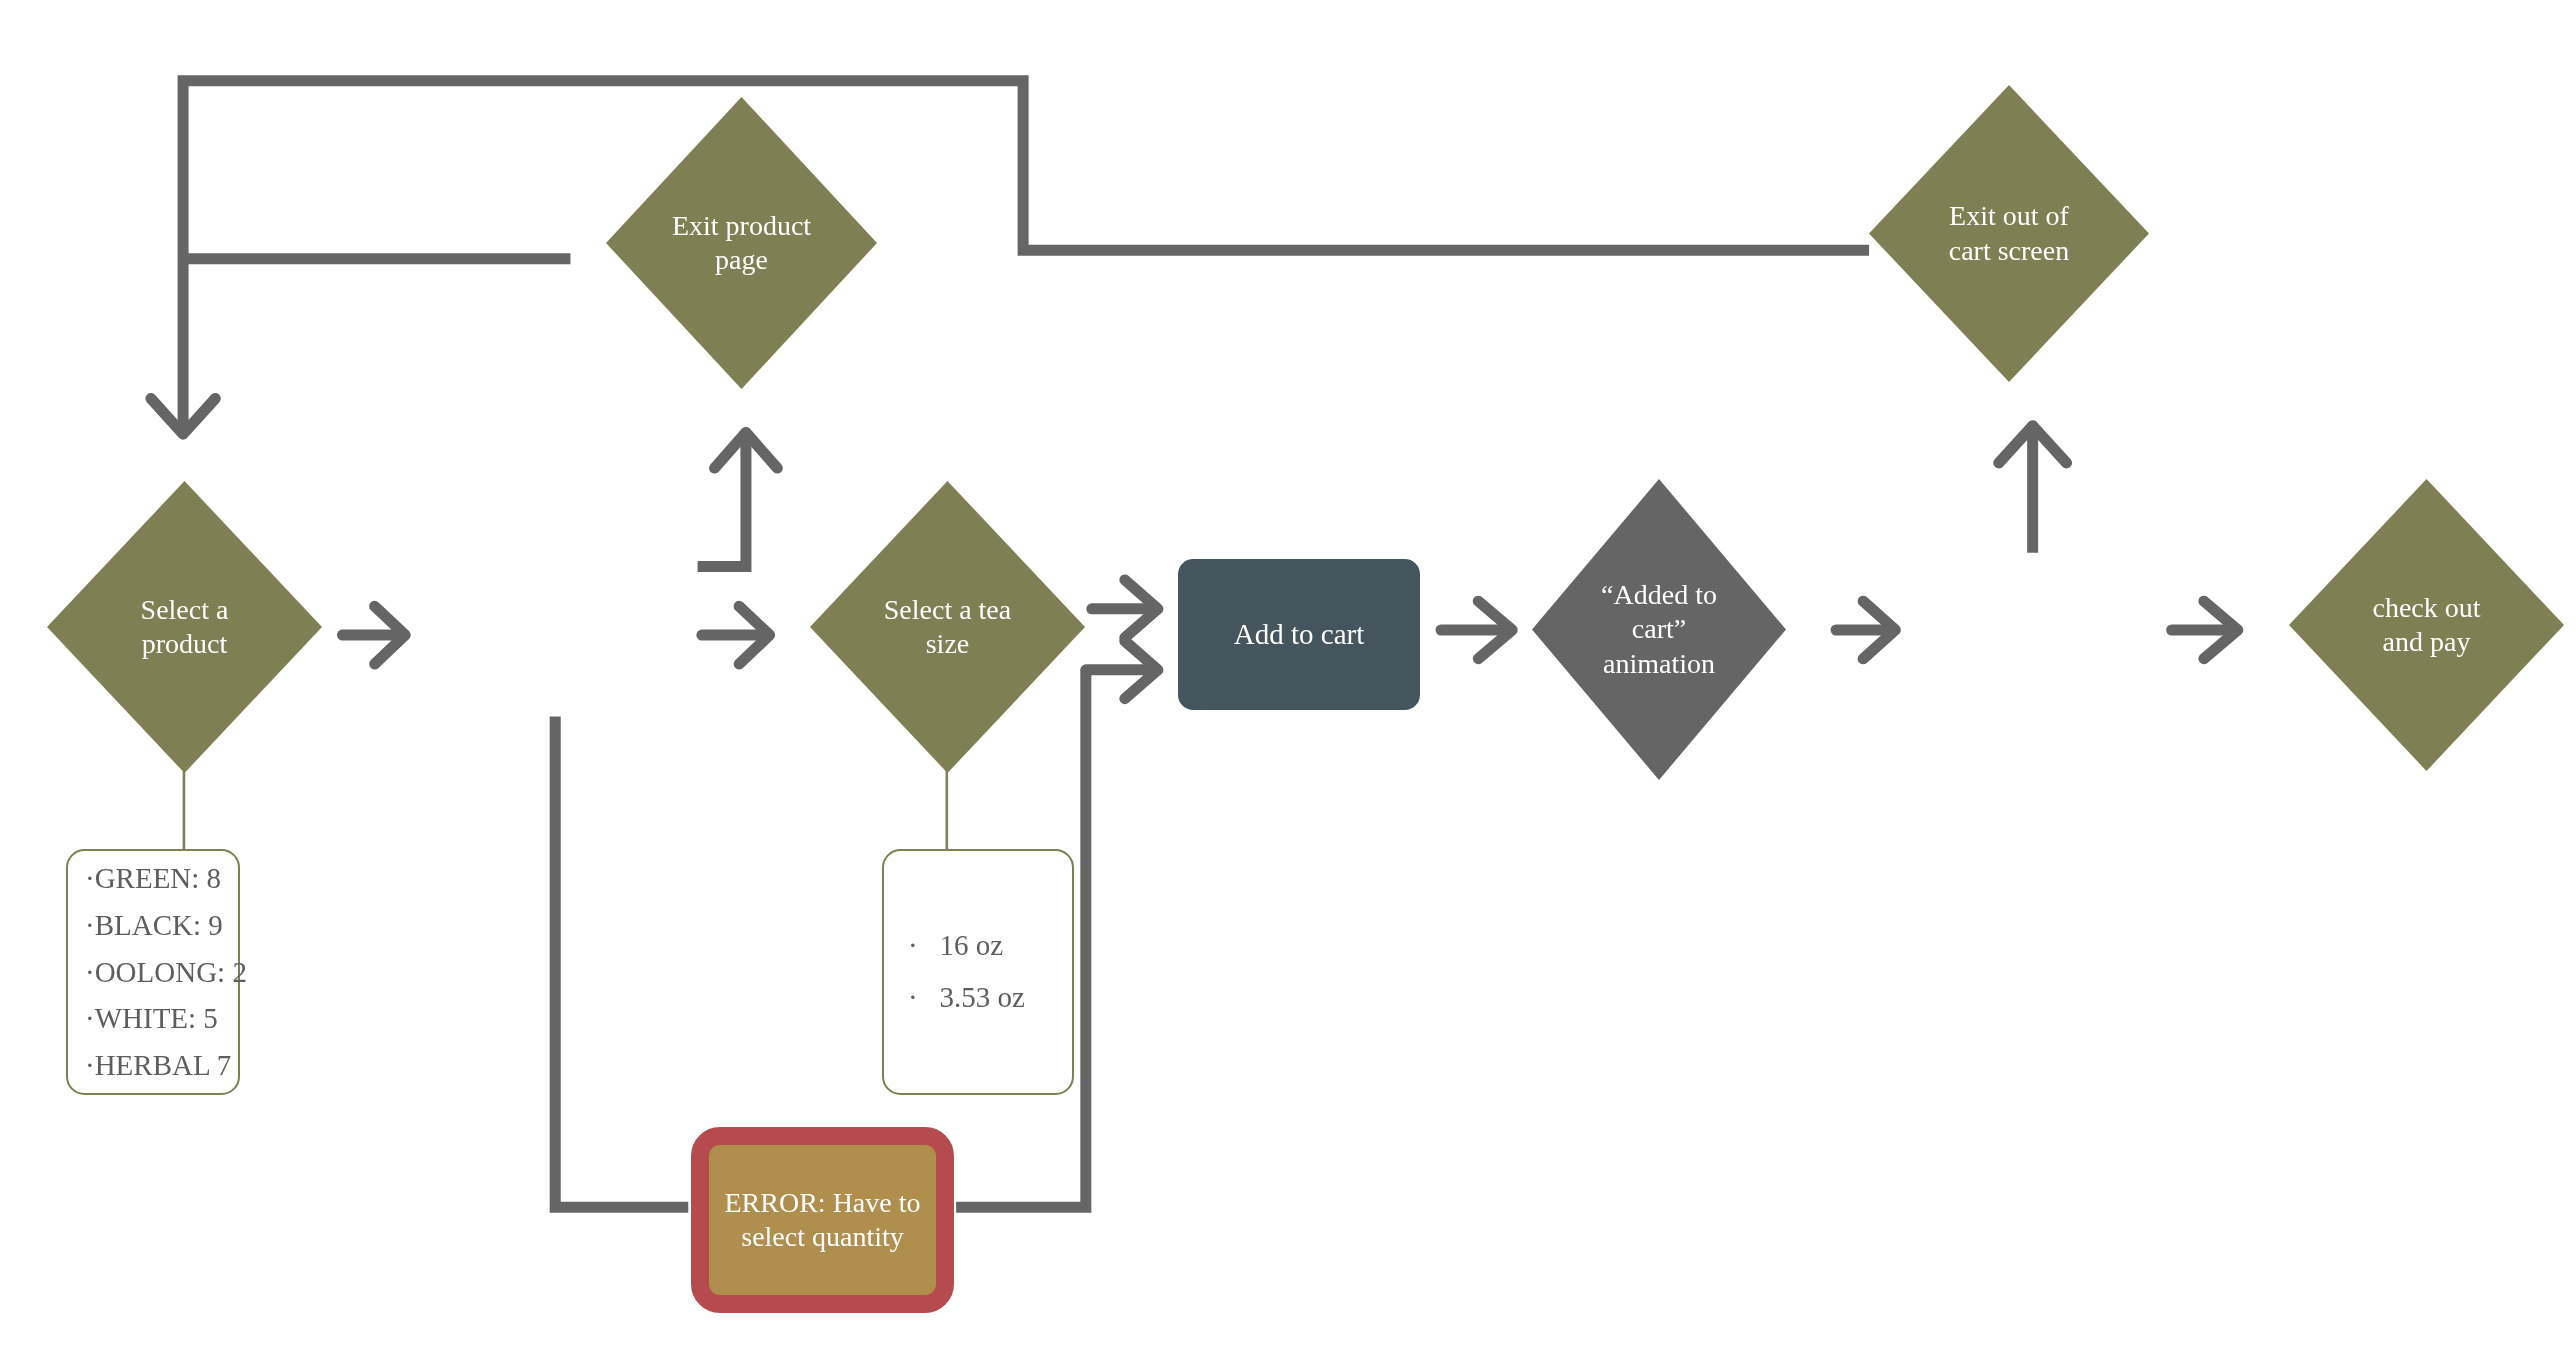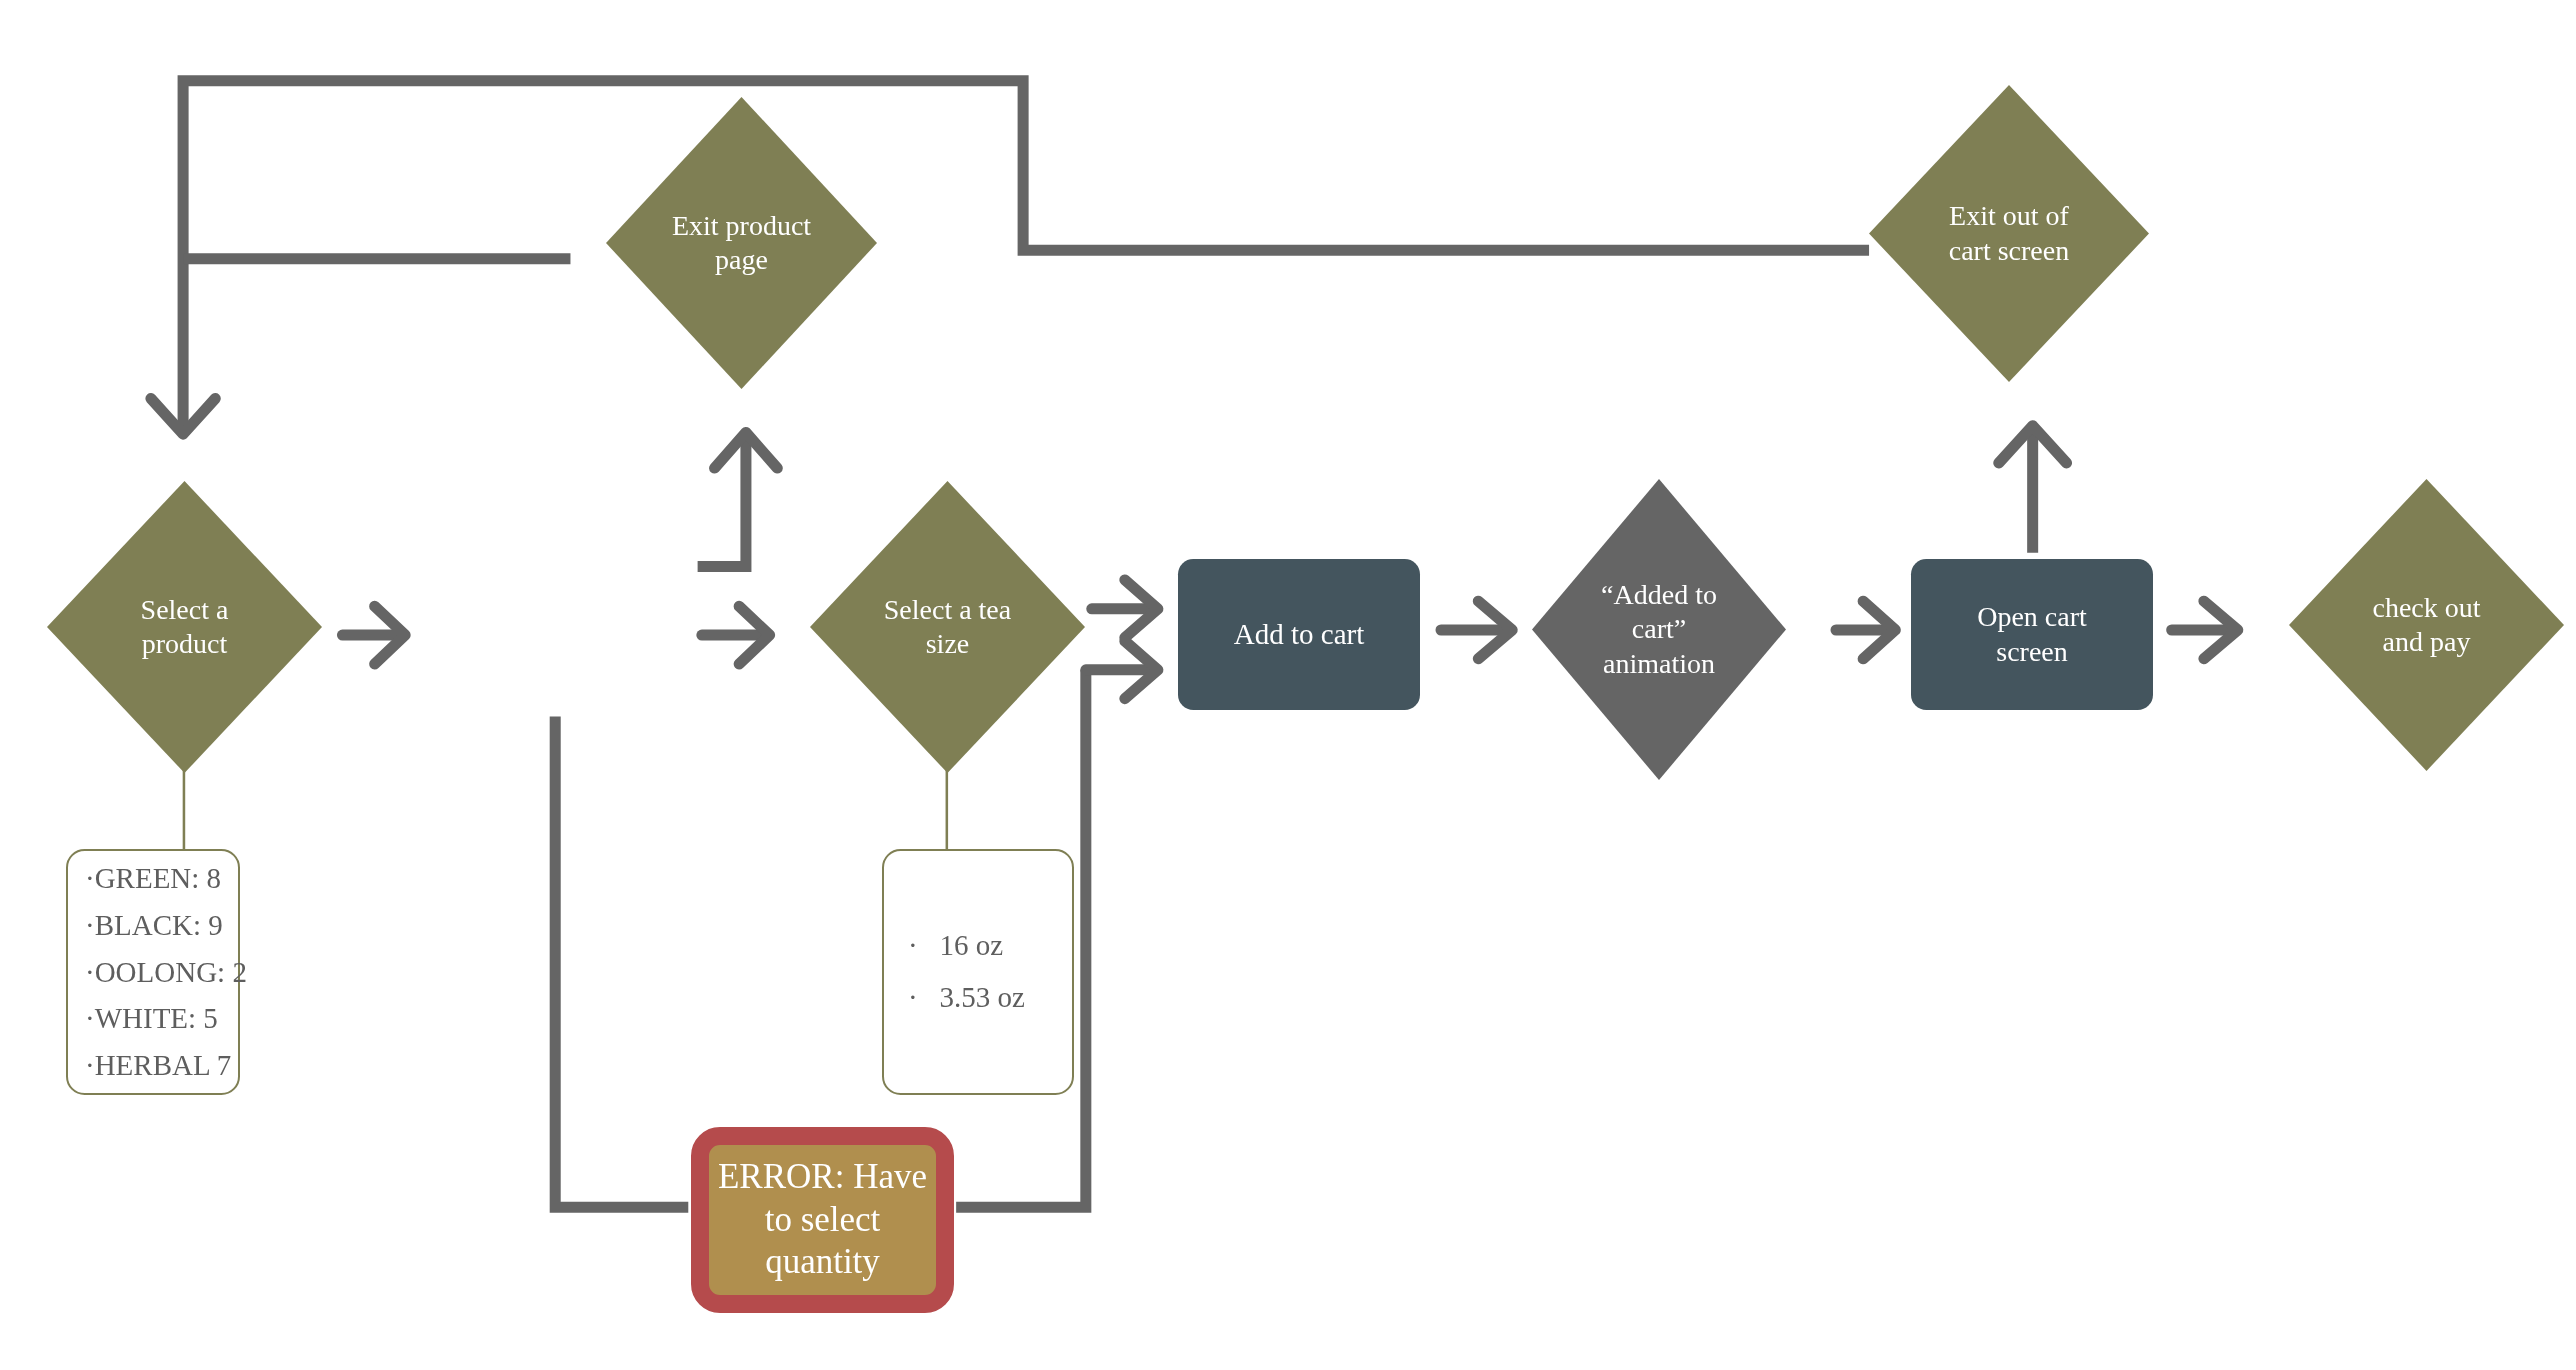--- a/index.html
+++ b/index.html
@@ -96,21 +96,21 @@
   
   #n-exit-product  { left: 606px;  top: 97px;  width: 271px; height: 292px; font-size: 28px; }
   #n-exit-cart     { left: 1869px; top: 85px;  width: 280px; height: 297px; font-size: 28px; }
   #n-select-product{ left: 47px;   top: 481px;  width: 275px; height: 292px; font-size: 28px; }
   #n-individual    { left: 437px;  top: 559px;  width: 244px; height: 151px; font-size: 28px; }
   #n-tea-size      { left: 810px;  top: 481px;  width: 275px; height: 292px; font-size: 28px; }
   #n-add-cart      { left: 1178px; top: 559px;  width: 242px; height: 151px; font-size: 29px; }
   #n-animation     { left: 1532px; top: 479px;  width: 254px; height: 301px; font-size: 28px; }
   #n-open-cart     { left: 1911px; top: 559px;  width: 242px; height: 151px; font-size: 28px; }
   #n-checkout      { left: 2289px; top: 479px;  width: 275px; height: 292px; font-size: 28px; }
-  #n-error         { left: 691px;  top: 1127px; width: 263px; height: 186px; font-size: 35px; }
+  #n-error         { left: 691px;  top: 1127px; width: 263px; height: 186px; font-size: 28px; }
 
   .node .label { padding: 0 5.1px; }
 </style>
 </head>
 <body>
 
 <div id="canvas">
 
   <svg id="wires" viewBox="0 0 3039 1617" width="2576" height="1371" xmlns="http://www.w3.org/2000/svg">
     <defs>
@@ -217,24 +217,20 @@
   <div class="node rect slate" id="n-add-cart">
     <span class="label">Add to cart</span>
   </div>
 
   <div class="node diamond gray" id="n-animation">
     <span class="label">“Added to
 cart”
 animation</span>
   </div>
 
-  <div class="node rect slate" id="n-open-cart">
-    <span class="label">Open cart
-screen</span>
-  </div>
 
   <div class="node diamond green" id="n-checkout">
     <span class="label">check out
 and pay</span>
   </div>
 
   <div class="node errbox" id="n-error">
     <span class="label">ERROR: Have to
 select quantity</span>
   </div>

